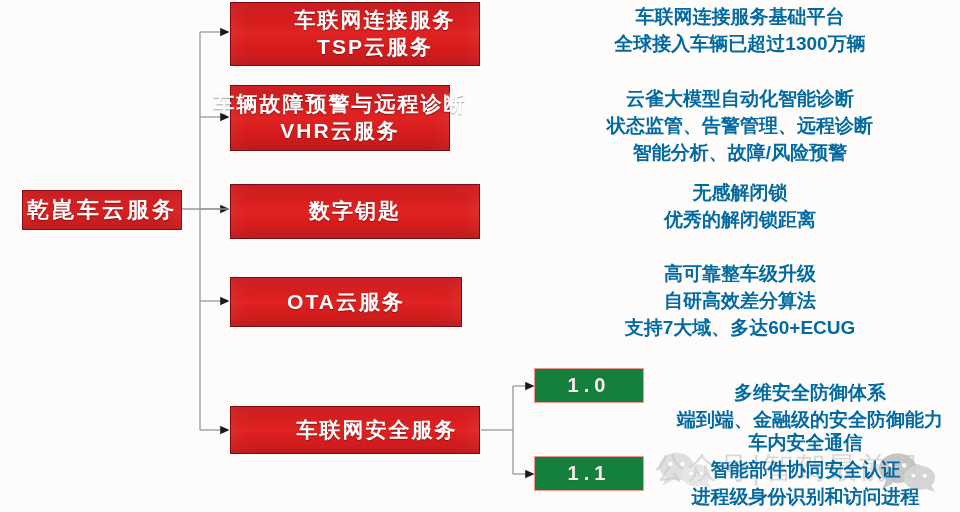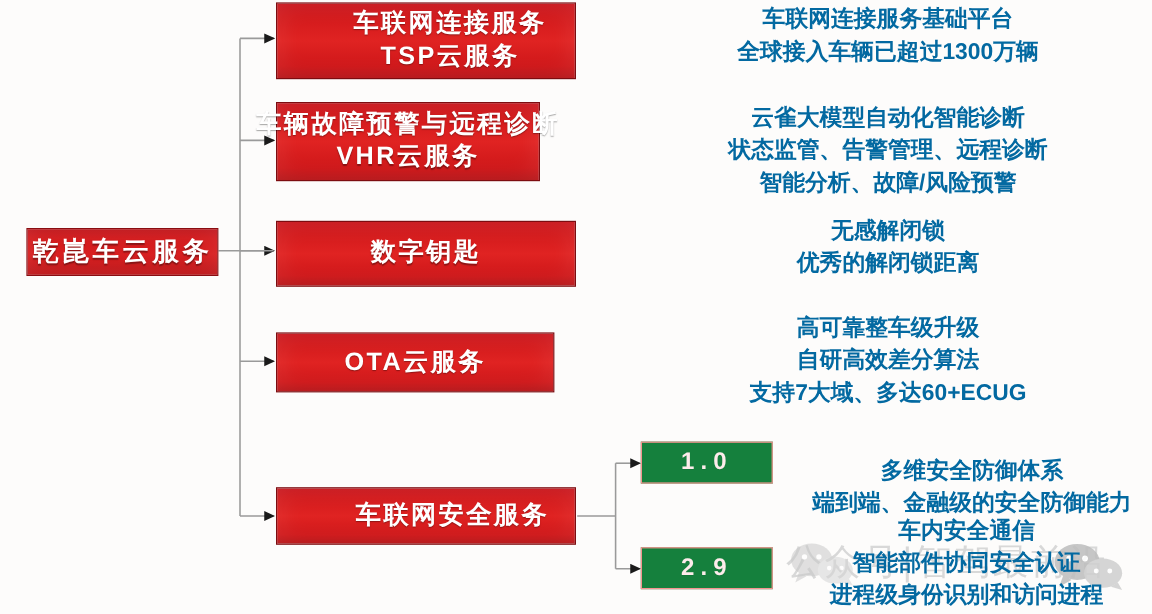--- a/index.html
+++ b/index.html
@@ -216,21 +216,21 @@
 
   <div class="node node-pink" style="left:534px; top:368px; width:110px; height:35px;">
     <span class="node-line">1.0</span>
   </div>
   <div class="desc" style="left:660px; top:360px; width:300px;margin-top:20px;">
     <span class="desc-line">多维安全防御体系</span>
     <span class="desc-line">端到端、金融级的安全防御能力</span>
   </div>
 
   <div class="node node-pink" style="left:534px; top:456px; width:110px; height:35px;">
-    <span class="node-line">2.9</span>
+    <span class="node-line">1.1</span>
   </div>
   <div class="desc" style="left:653px; top:430px; width:305px;">
     <span class="desc-line">车内安全通信</span>
     <span class="desc-line">智能部件协同安全认证</span>
     <span class="desc-line">进程级身份识别和访问进程</span>
   </div>
 
 </div>
 
 </body></html>

